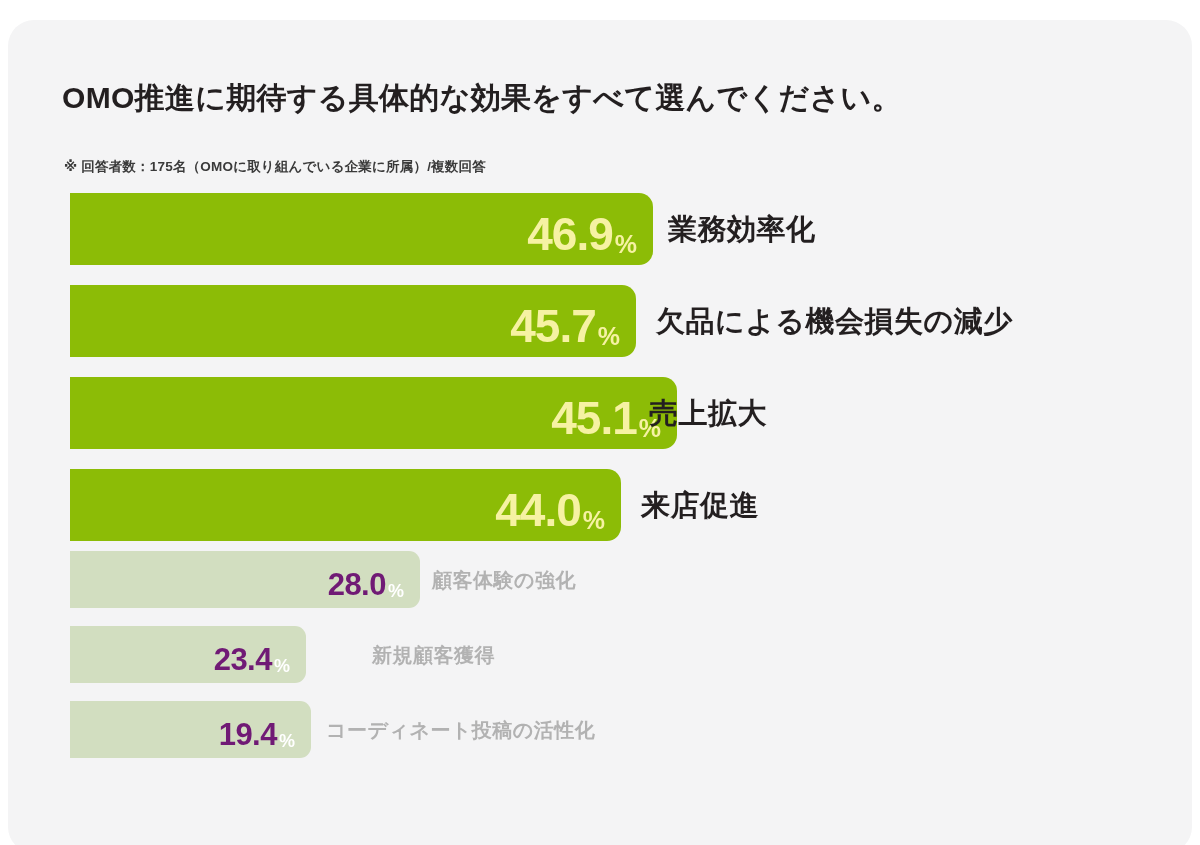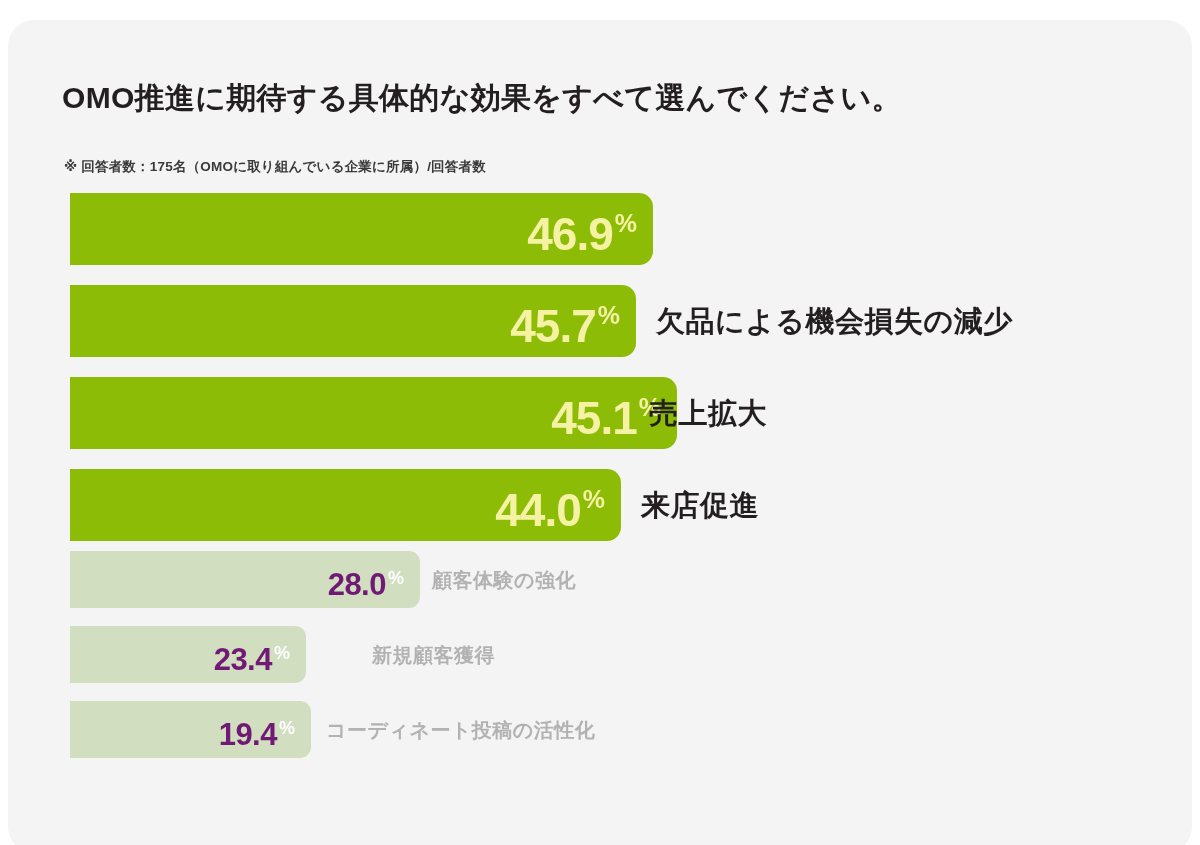--- a/index.html
+++ b/index.html
@@ -79,21 +79,21 @@
 
   .row.faded .bar {
     background: #d2dec0;
     height: 57px;
     border-top-right-radius: 11px;
     border-bottom-right-radius: 11px;
   }
 
   .value {
     display: flex;
-    align-items: flex-start;
+    align-items: flex-end;
     padding-right: 16px;
     line-height: 1;
     margin-top: 9px;
   }
 
   .row.strong .value .num {
     font-size: 46px;
     font-weight: 700;
     color: #f6f2a3;
     letter-spacing: -1px;
@@ -146,30 +146,31 @@
     letter-spacing: 0.2px;
     white-space: nowrap;
   }
 </style>
 </head>
 <body>
 
 <div class="card">
 
   <div class="title">OMO推進に期待する具体的な効果をすべて選んでください。</div>
-  <div class="subtitle">※ 回答者数：175名（OMOに取り組んでいる企業に所属）/回答者数</div>
+  <div class="subtitle">※ 回答者数：175名（OMOに取り組んでいる企業に所属）/複数回答</div>
 
   <div class="chart" id="chart">
       <div class="row strong" style="top: 173px; height: 72px;">
         <div class="bar" style="width: 583px;">
           <div class="value">
             <span class="num">46.9</span>
             <span class="pct">%</span>
           </div>
         </div>
+        <div class="cat" style="left: 660px; top: 22px;">業務効率化</div>
       </div>
       <div class="row strong" style="top: 265px; height: 72px;">
         <div class="bar" style="width: 566px;">
           <div class="value">
             <span class="num">45.7</span>
             <span class="pct">%</span>
           </div>
         </div>
         <div class="cat" style="left: 648px; top: 22px; text-align: right;">欠品による機会損失の減少</div>
       </div>

